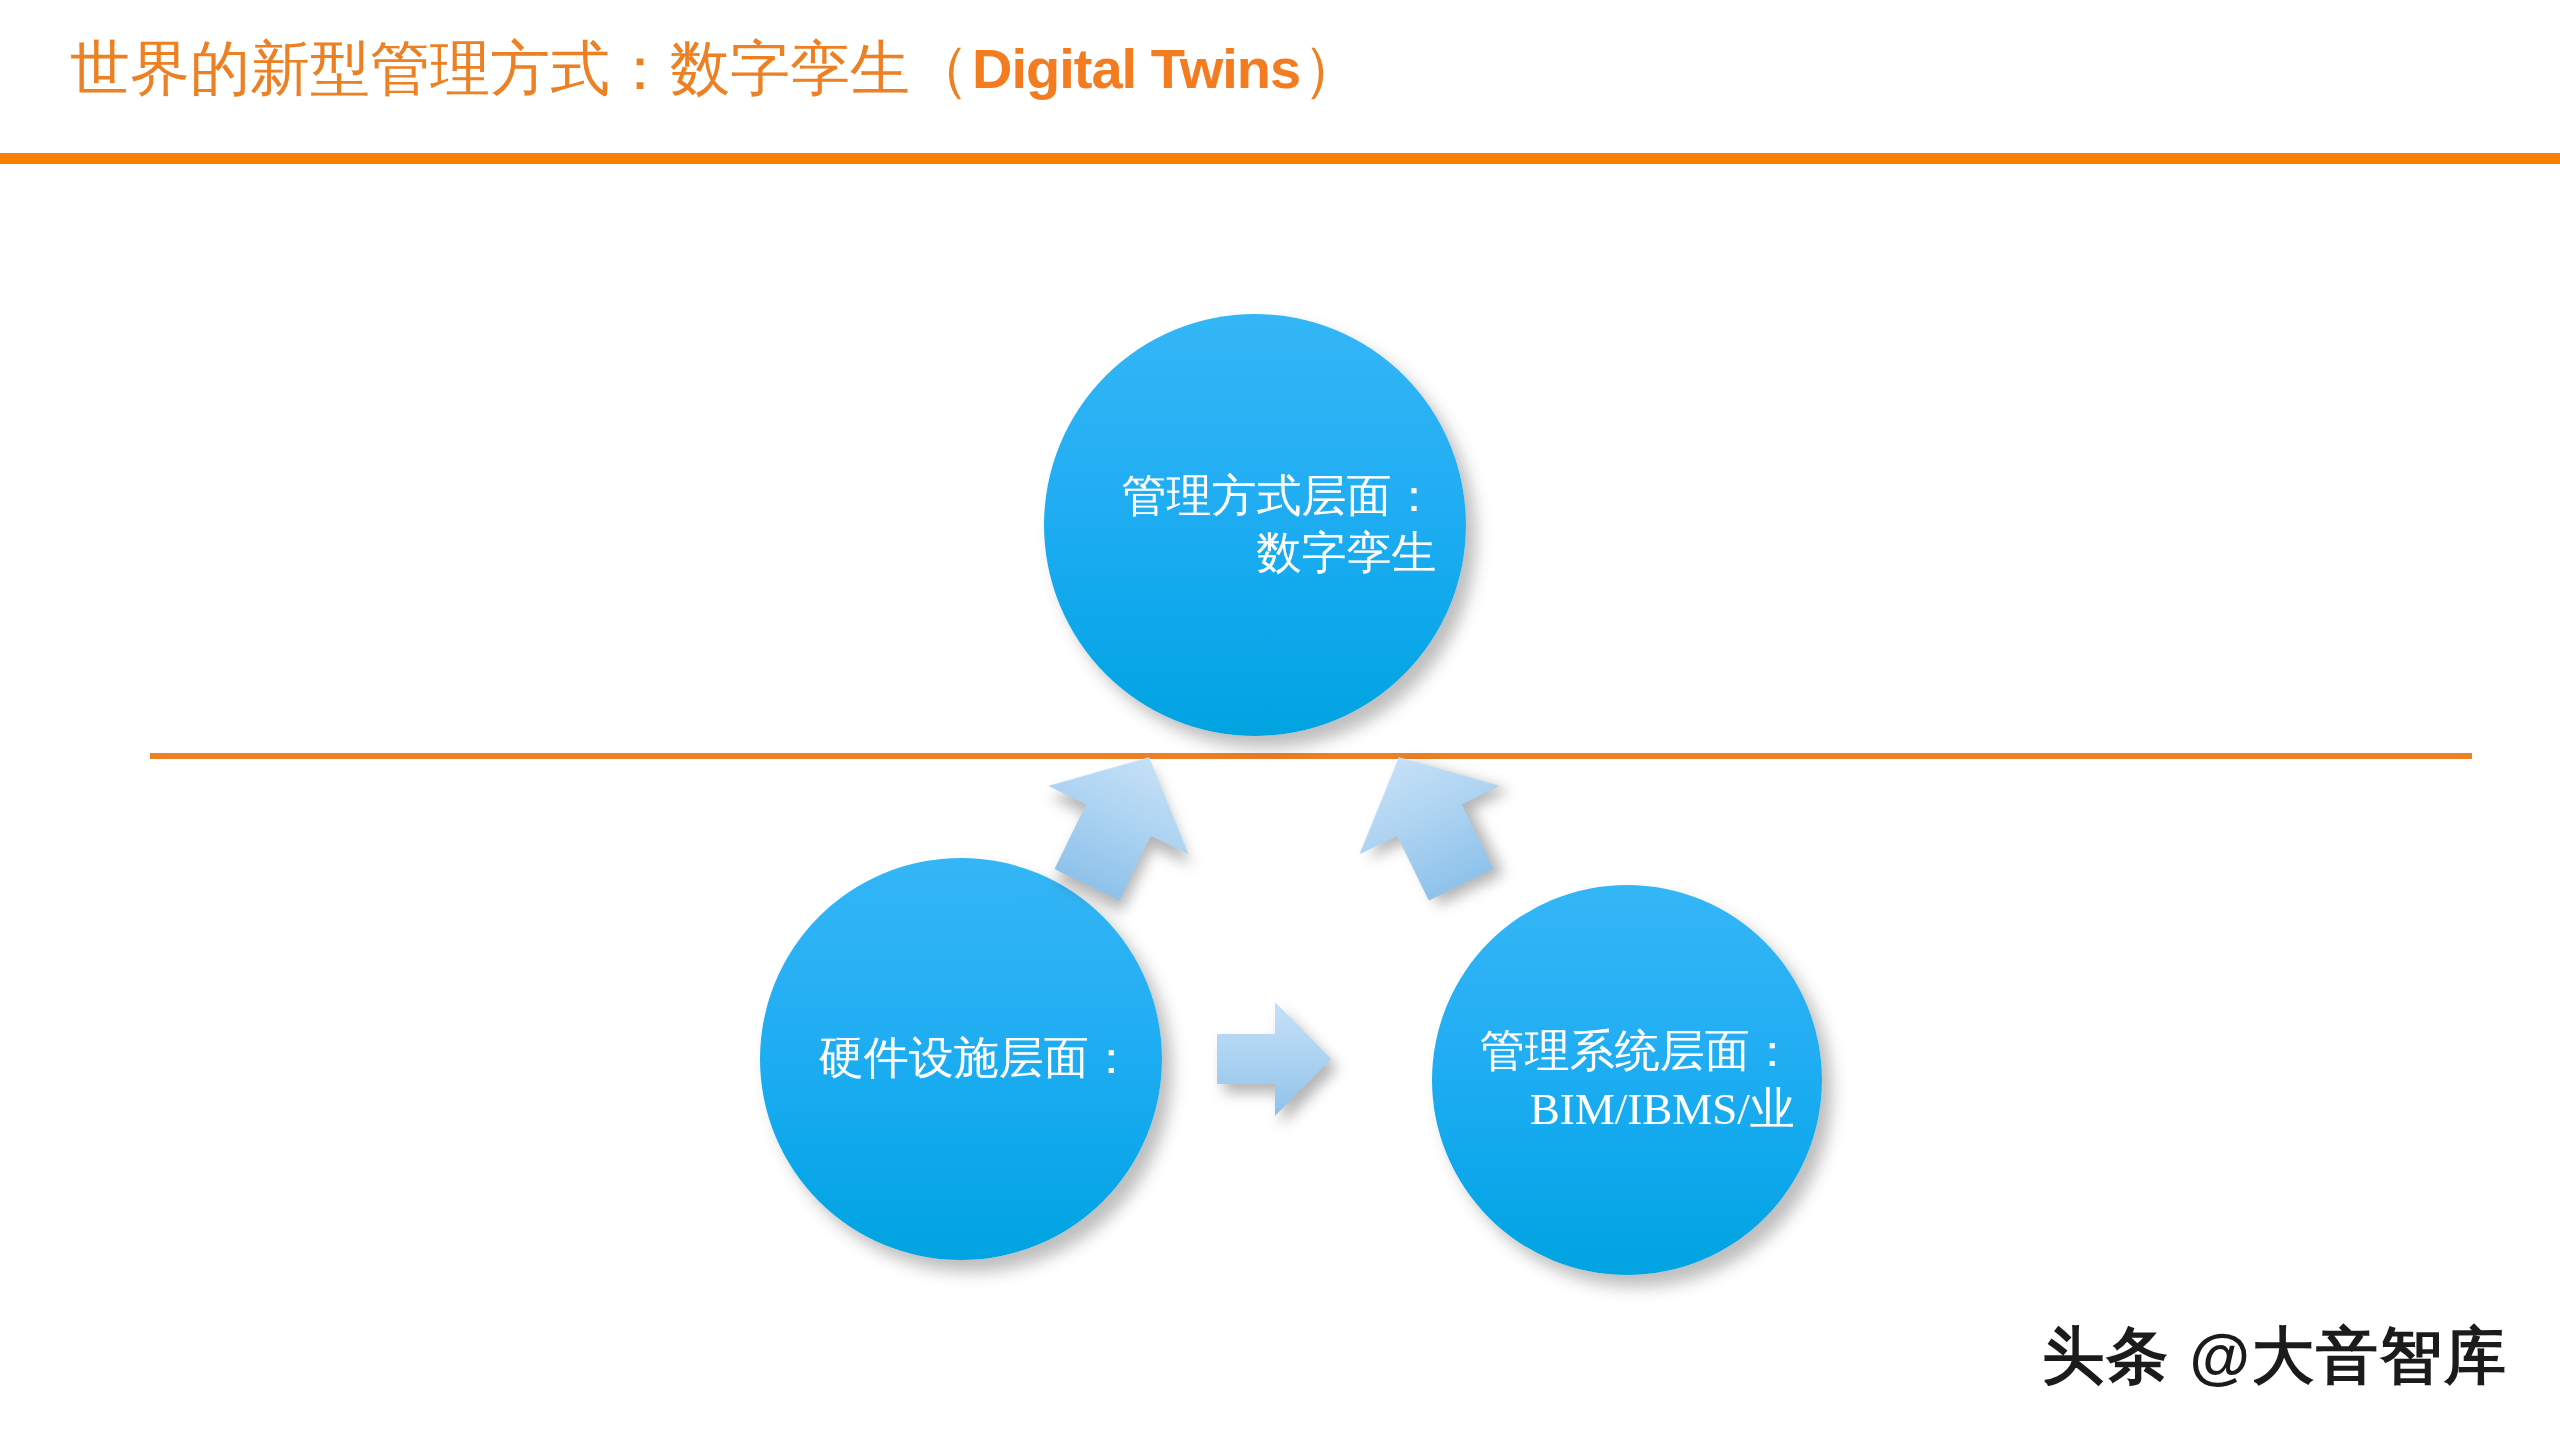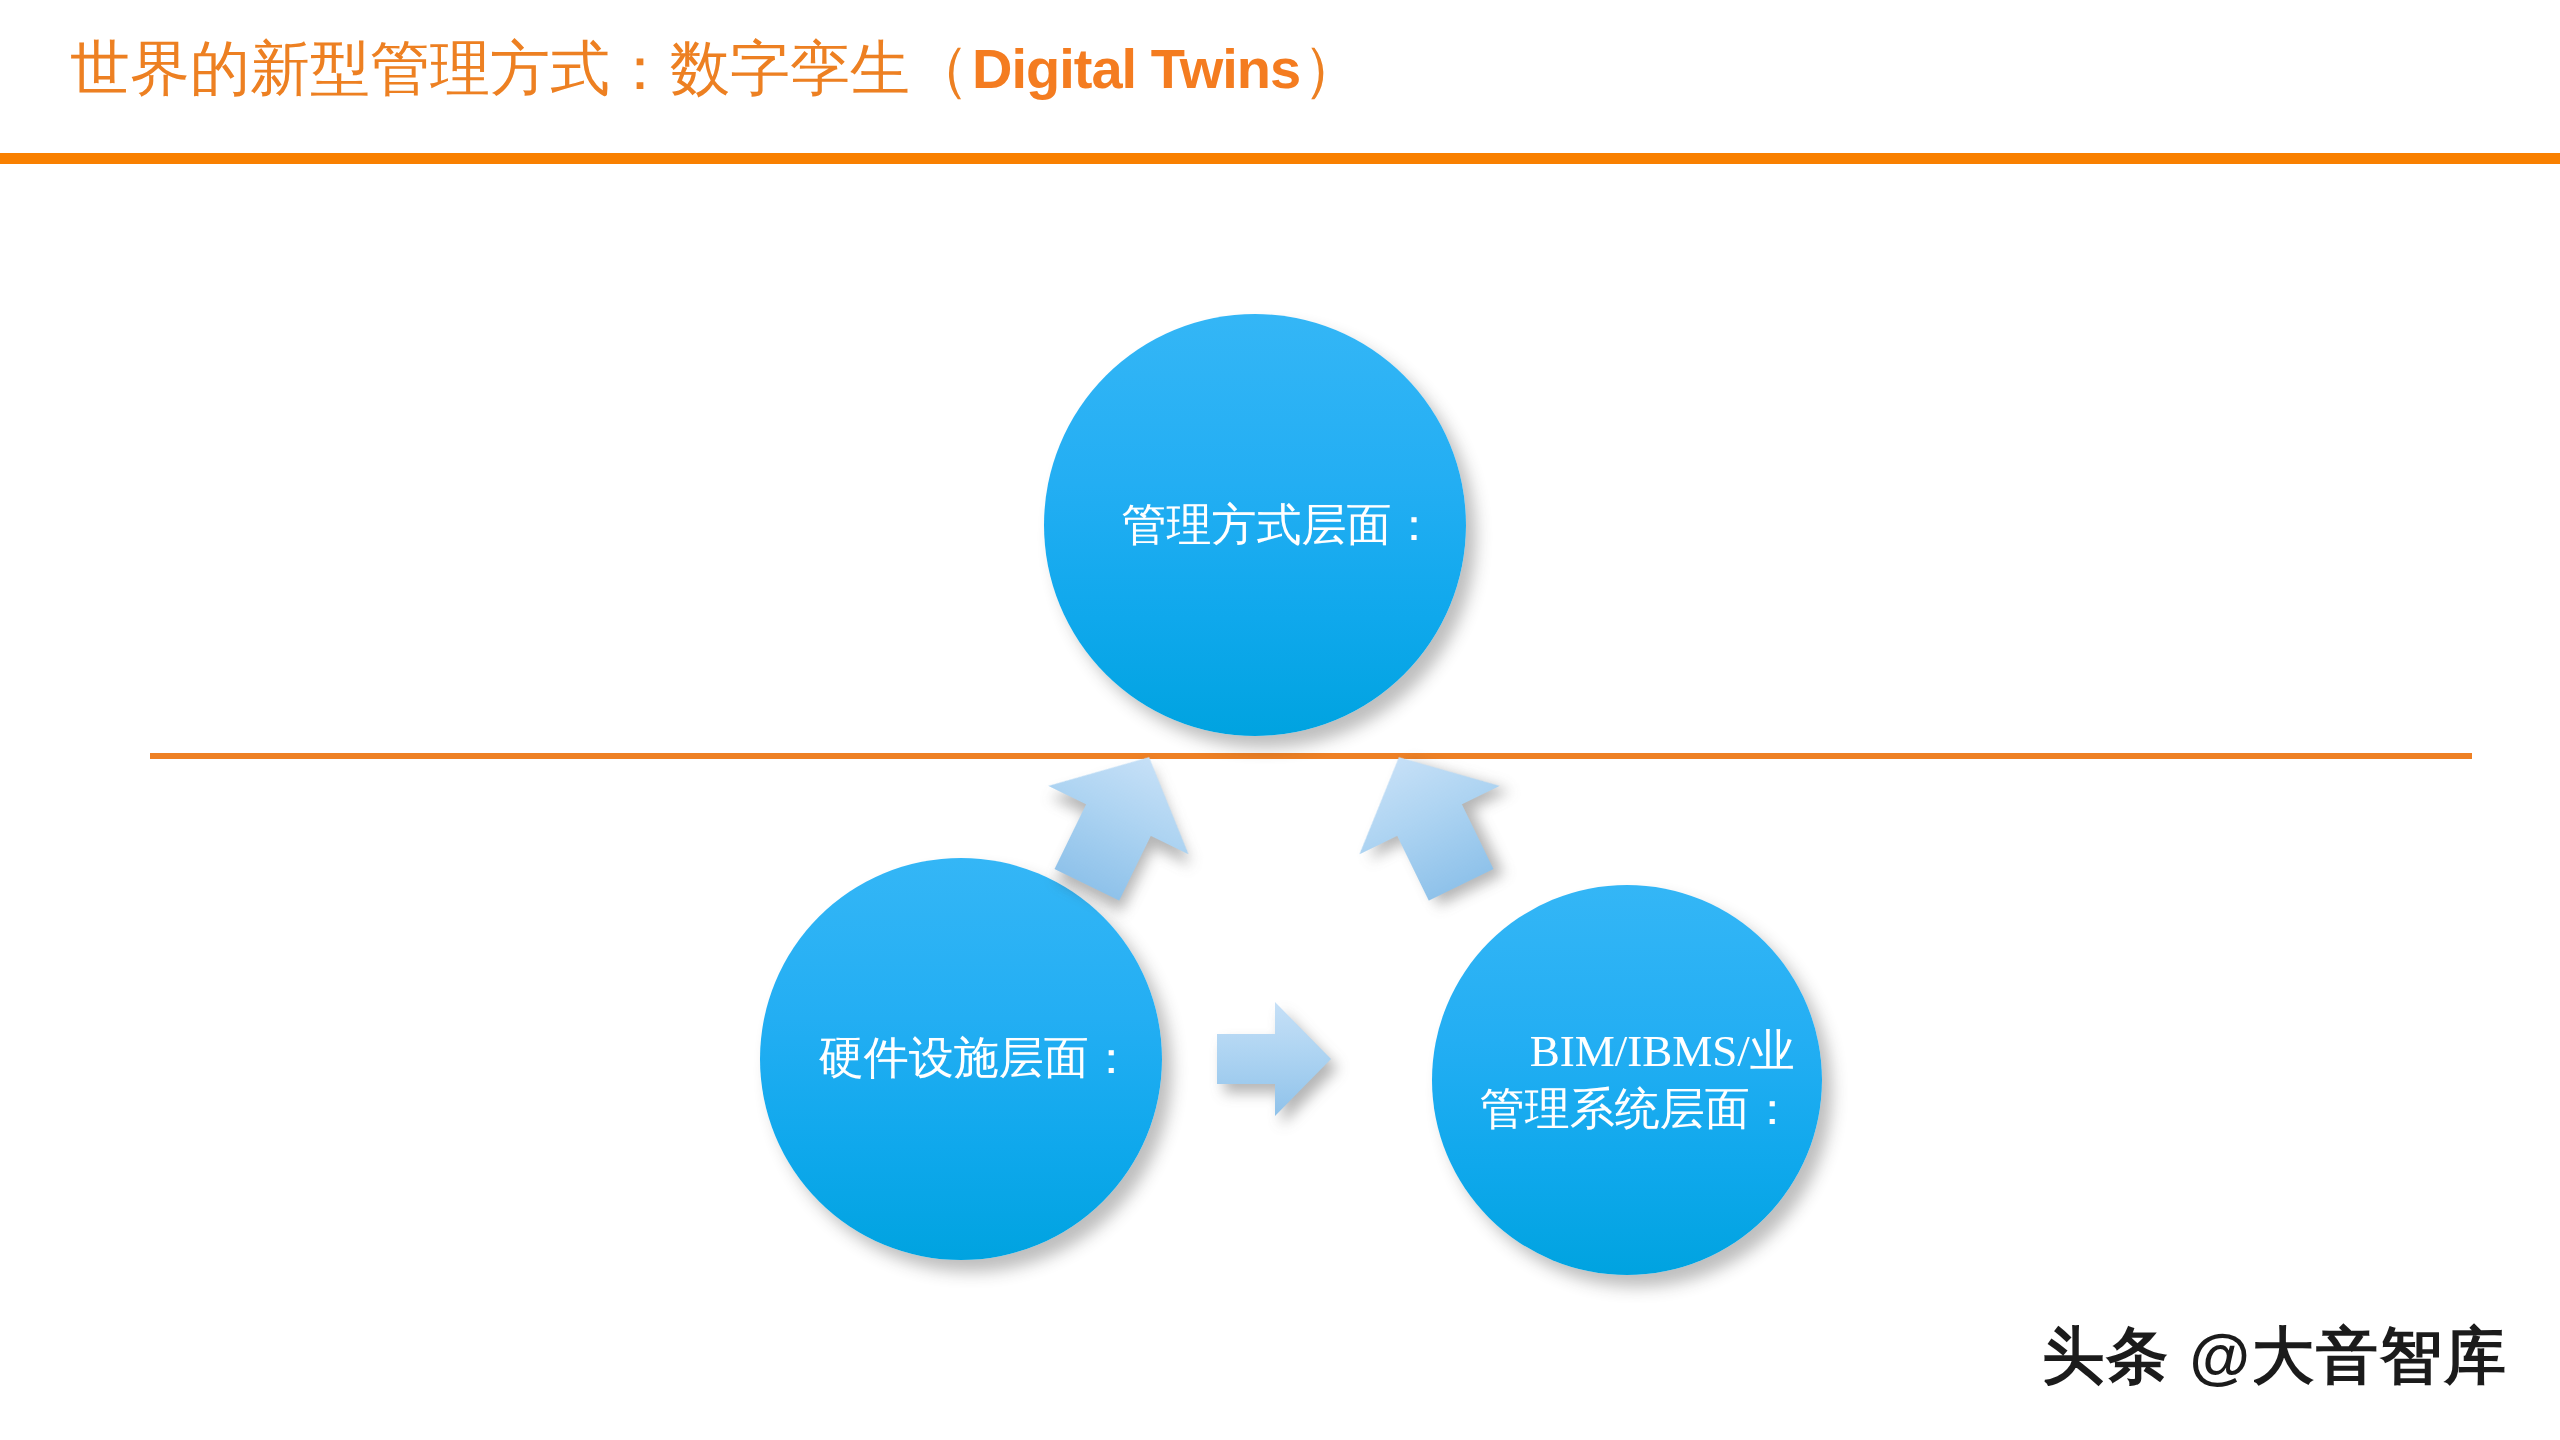--- a/index.html
+++ b/index.html
@@ -175,33 +175,34 @@
       <span class="title-en">Digital Twins</span>
       <span class="title-paren">）</span>
   </div>
 
   <div class="rule-top"></div>
   <div class="rule-mid"></div>
 
   <div class="circle" id="circle-top">
     <span class="label">
       <span class="ln">管理方式层面：</span>
+      <span class="ln">数字孪生</span>
     </span>
   </div>
 
   <div class="circle" id="circle-left">
     <span class="label">
       <span class="ln">硬件设施层面：</span>
     </span>
   </div>
 
   <div class="circle" id="circle-right">
     <span class="label">
+      <span class="ln">管理系统层面：</span>
       <span class="ln">BIM/IBMS/业</span>
-      <span class="ln">管理系统层面：</span>
     </span>
   </div>
 
   <div class="arrow" id="arrow-left-up">
     <svg width="160" height="146" viewBox="0 0 160 146" xmlns="http://www.w3.org/2000/svg">
       <defs>
         <linearGradient id="gradArrowL" x1="0" y1="0" x2="0" y2="1">
           <stop offset="0%" stop-color="#C6E0F7"></stop>
           <stop offset="45%" stop-color="#AED4F2"></stop>
           <stop offset="100%" stop-color="#8FC2EA"></stop>

